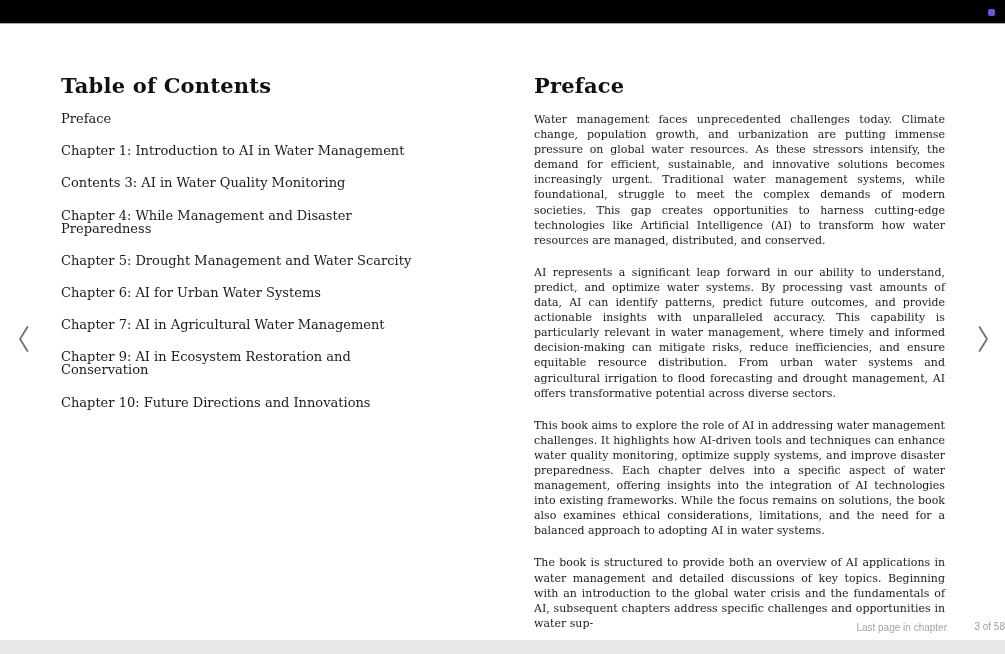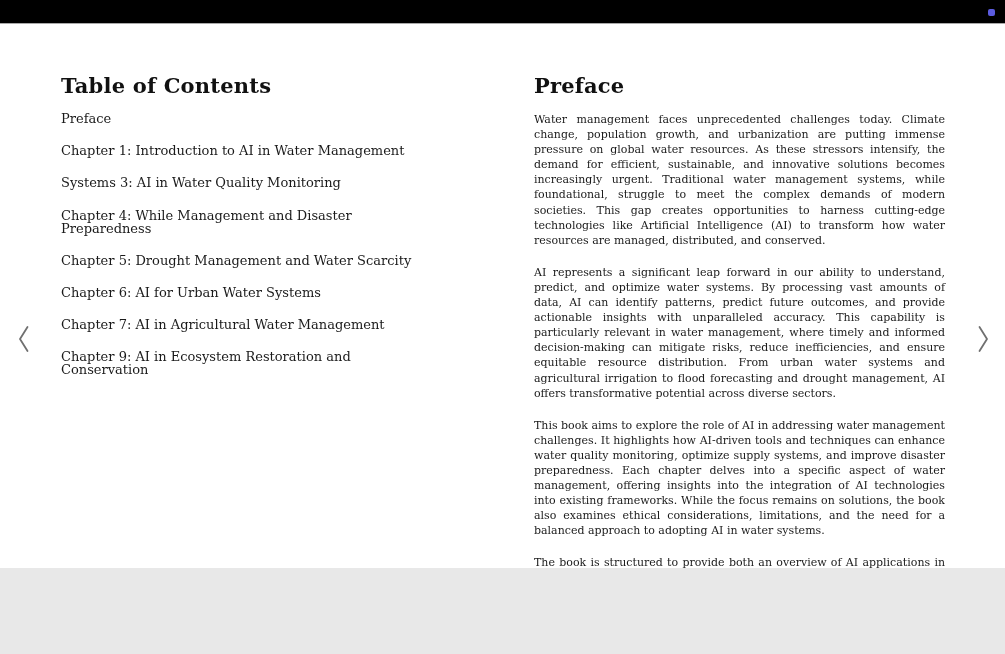--- a/index.html
+++ b/index.html
@@ -2,21 +2,21 @@
 <html><head>
 <meta charset="utf-8">
 <style>
   * { margin: 0; padding: 0; box-sizing: border-box; }
   html, body { background: #e8e8e8; }
   body { font-family: "DejaVu Serif", "Liberation Serif", serif; }
 
   .app {
     position: relative;
     width: 1005px;
-    height: 568px;
+    height: 640px;
     background: #ffffff;
     overflow: hidden;
     margin: 0 auto;
   }
 
   
   .titlebar {
     position: absolute;
     top: 0; left: 0;
     width: 100%;
@@ -146,33 +146,34 @@
 
   <div class="toc-col">
     <h1 class="col-heading">Table of Contents</h1>
     <ul class="toc-list">
 
         <li class="toc-item">Preface</li>
 
         <li class="toc-item">Chapter 1: Introduction to AI in Water Management</li>
 
 
-        <li class="toc-item">Systems 3: AI in Water Quality Monitoring</li>
+        <li class="toc-item">Contents 3: AI in Water Quality Monitoring</li>
 
         <li class="toc-item">Chapter 4: While Management and Disaster Preparedness</li>
 
         <li class="toc-item">Chapter 5: Drought Management and Water Scarcity</li>
 
         <li class="toc-item">Chapter 6: AI for Urban Water Systems</li>
 
         <li class="toc-item">Chapter 7: AI in Agricultural Water Management</li>
 
 
         <li class="toc-item">Chapter 9: AI in Ecosystem Restoration and Conservation</li>
 
+        <li class="toc-item">Chapter 10: Future Directions and Innovations</li>
 
       </ul>
   </div>
 
   <div class="page-col">
     <h1 class="col-heading">Preface</h1>
     <div class="body-text">
 
         <p>Water management faces unprecedented challenges today. Climate change, population growth, and urbanization are putting immense pressure on global water resources. As these stressors intensify, the demand for efficient, sustainable, and innovative solutions becomes increasingly urgent. Traditional water management systems, while foundational, struggle to meet the complex demands of modern societies. This gap creates opportunities to harness cutting-edge technologies like Artificial Intelligence (AI) to transform how water resources are managed, distributed, and conserved.</p>
 

